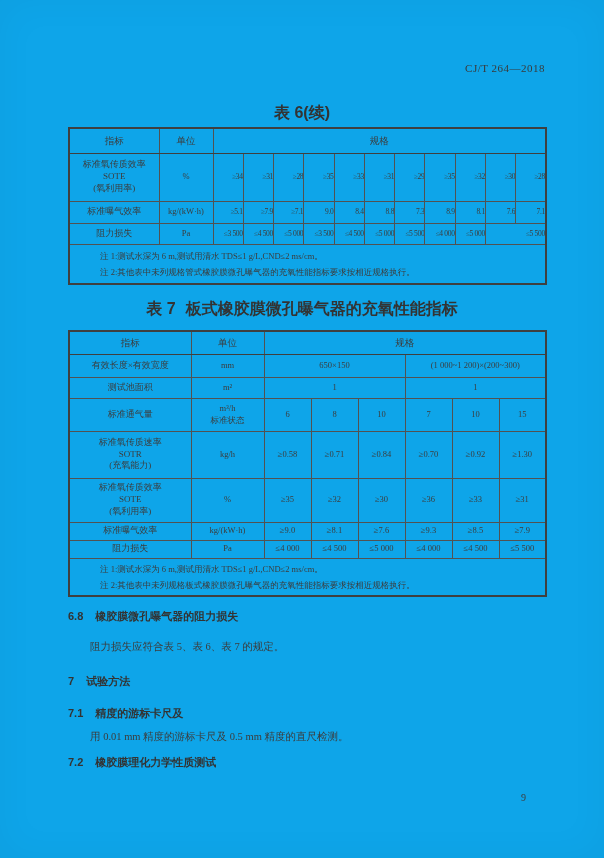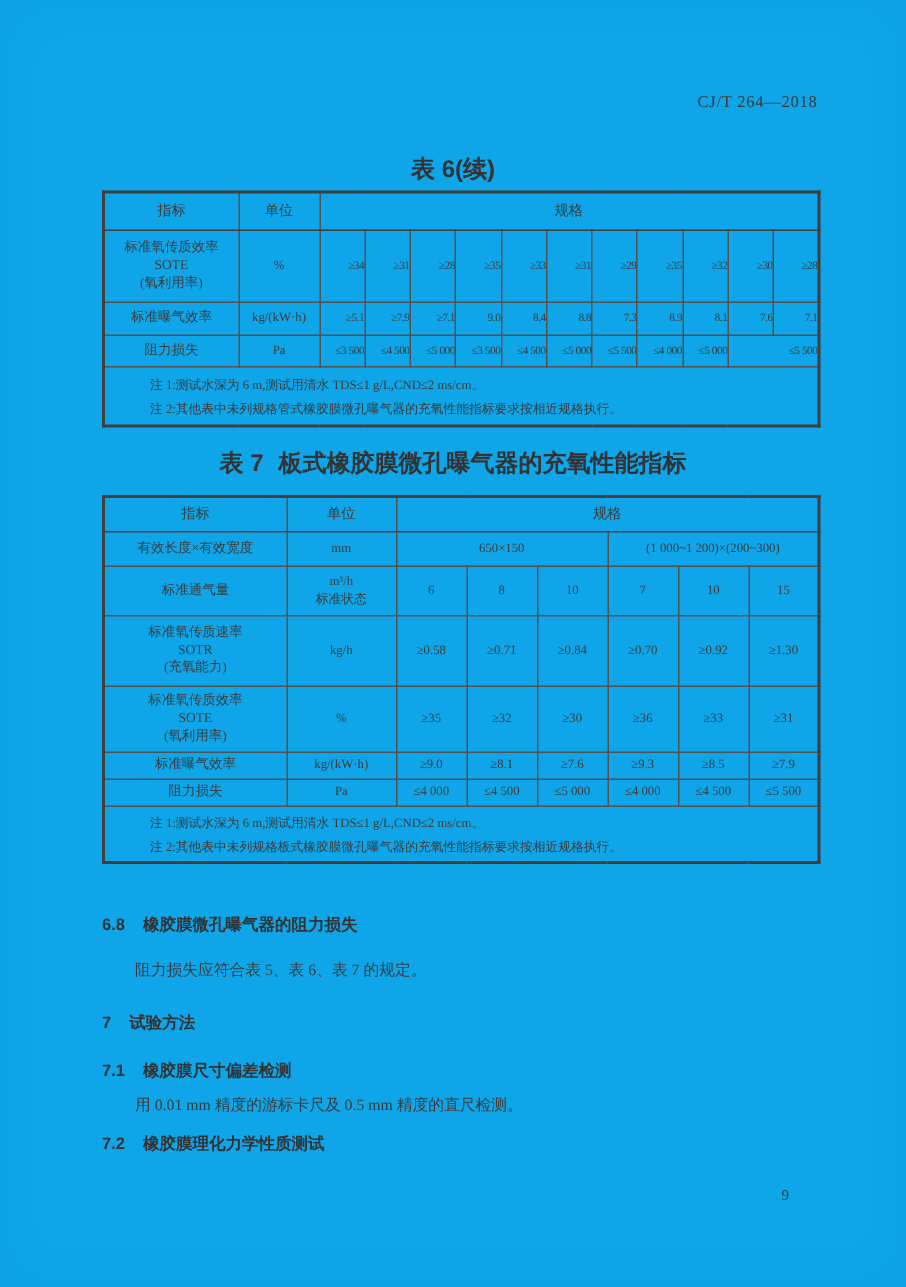--- a/index.html
+++ b/index.html
@@ -174,20 +174,26 @@
           <td class="th-cell">指标</td>
           <td class="th-cell">单位</td>
           <td class="th-cell" colspan="6">规格</td>
         </tr>
         <tr style="height: 23px;">
           <td class="ind-cell">有效长度×有效宽度</td>
           <td class="unit-cell">mm</td>
           <td class="val-cell" colspan="3">650×150</td>
           <td class="val-cell" colspan="3">(1 000~1 200)×(200~300)</td>
         </tr>
+        <tr style="height: 21px;">
+          <td class="ind-cell">测试池面积</td>
+          <td class="unit-cell">m²</td>
+          <td class="val-cell" colspan="3">1</td>
+          <td class="val-cell" colspan="3">1</td>
+        </tr>
         <tr style="height: 33px;">
           <td class="ind-cell">标准通气量</td>
           <td class="unit-cell">m³/h<br>标准状态</td>
           <td class="val-cell">6</td>
           <td class="val-cell">8</td>
           <td class="val-cell">10</td>
           <td class="val-cell">7</td>
           <td class="val-cell">10</td>
           <td class="val-cell">15</td>
         </tr>
@@ -243,21 +249,21 @@
   <div class="sec-heading" id="h6-8">
     <span class="num">6.8</span><span>橡胶膜微孔曝气器的阻力损失</span>
   </div>
   <div class="sec-body" id="p6-8">阻力损失应符合表 5、表 6、表 7 的规定。</div>
 
   <div class="sec-heading" id="h7">
     <span class="num">7</span><span>试验方法</span>
   </div>
 
   <div class="sec-heading" id="h7-1">
-    <span class="num">7.1</span><span>橡胶膜尺寸偏差检测</span>
+    <span class="num">7.1</span><span>精度的游标卡尺及</span>
   </div>
   <div class="sec-body" id="p7-1">用 0.01 mm 精度的游标卡尺及 0.5 mm 精度的直尺检测。</div>
 
   <div class="sec-heading" id="h7-2">
     <span class="num">7.2</span><span>橡胶膜理化力学性质测试</span>
   </div>
 
   <div class="page-number">9</div>
 
 </div>

